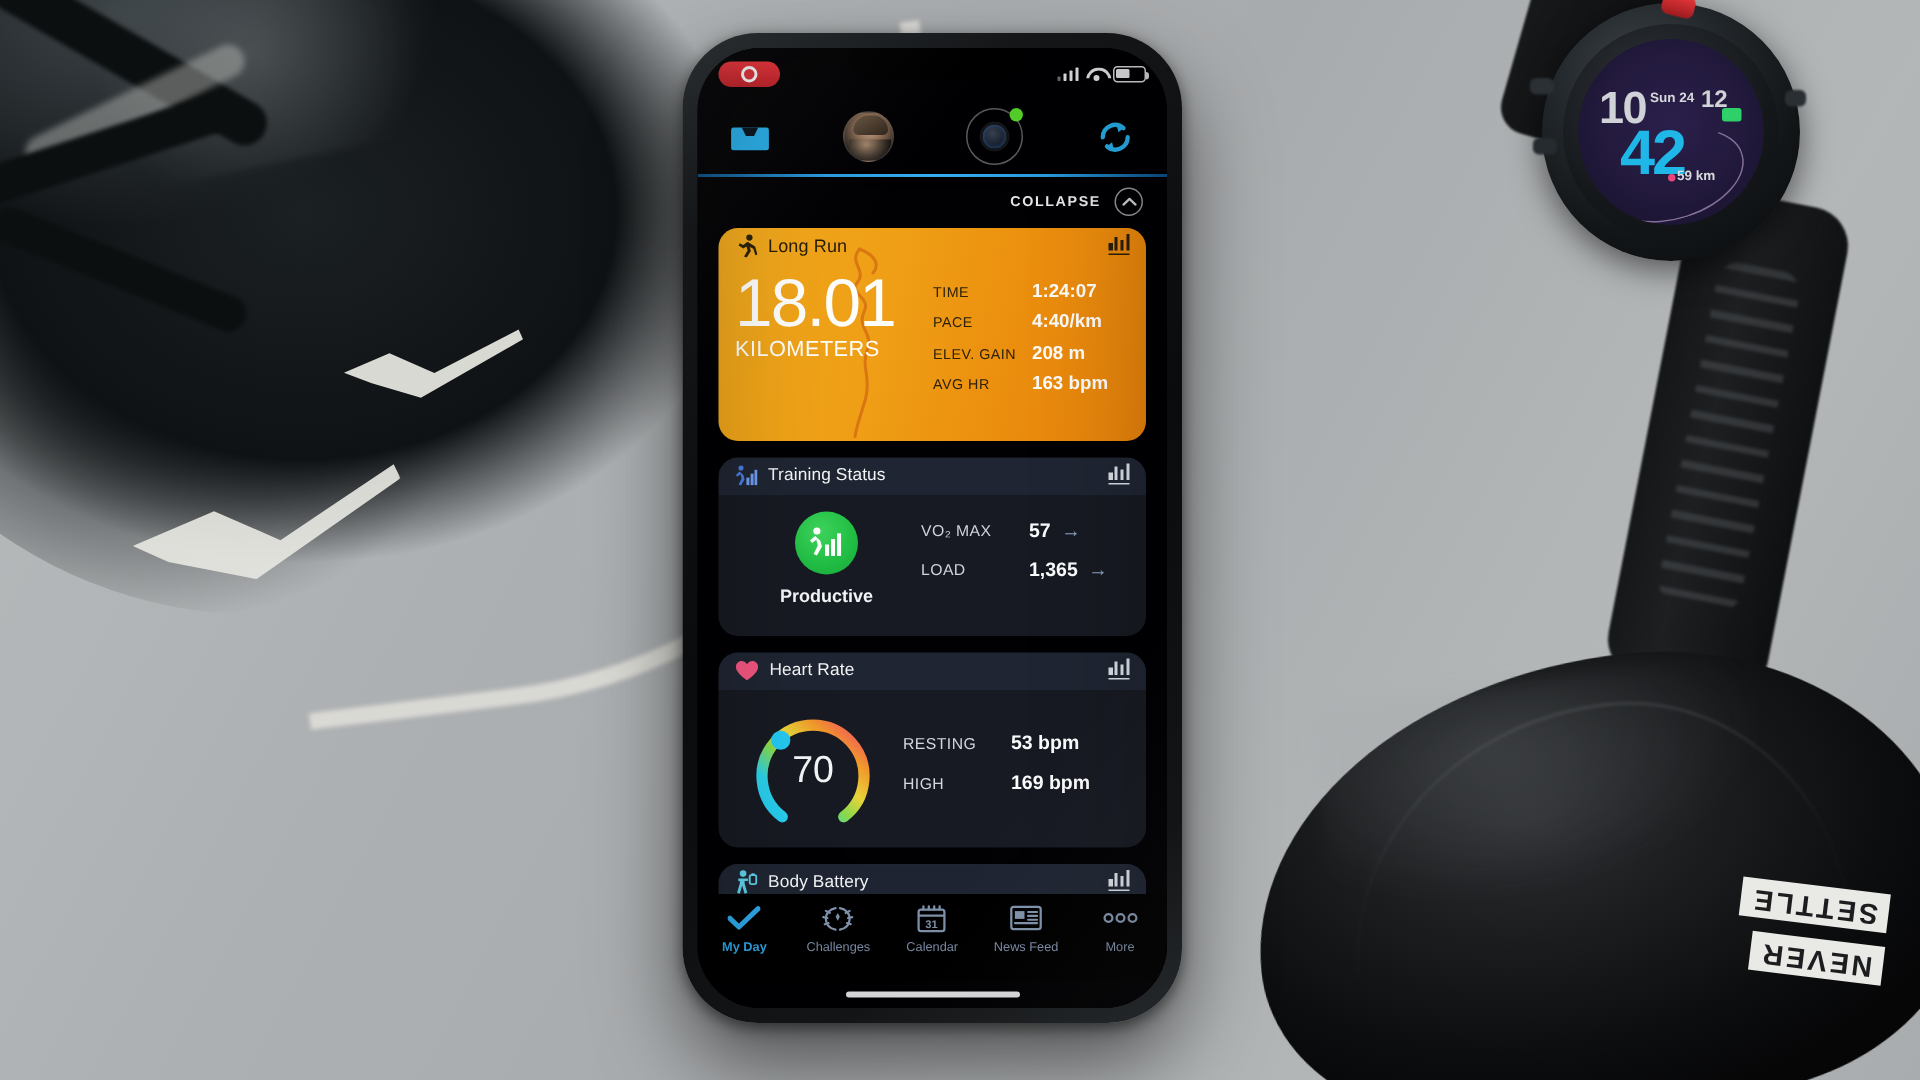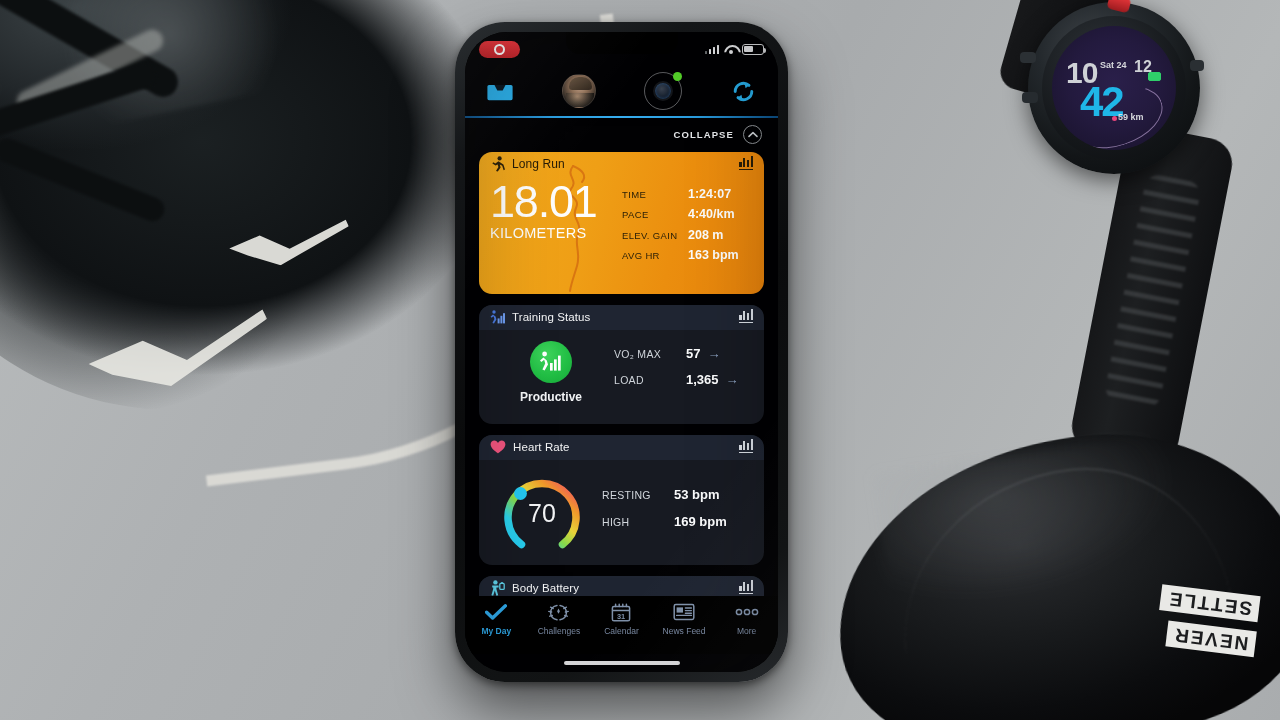--- a/index.html
+++ b/index.html
@@ -385,21 +385,21 @@
   <div class="prop" id="watch-case"></div>
   <div class="prop" id="watch-bezel"></div>
   <div class="prop" id="watch-btn-red"></div>
   <div class="prop" id="watch-btn-l1"></div>
   <div class="prop" id="watch-btn-l2"></div>
   <div class="prop" id="watch-btn-r"></div>
   <div class="prop" id="watch-face">
     <div id="wf-arc"></div>
     <div id="wf-dot"></div>
     <div id="wf-h">10</div>
-    <div id="wf-d">Sat 24</div>
+    <div id="wf-d">Sun 24</div>
     <div id="wf-s">12</div>
     <div id="wf-bat"></div>
     <div id="wf-m">42</div>
     <div id="wf-dist">59 km</div>
   </div>
 
   <div class="prop" id="cap"></div>
   <div class="prop" id="cap-sheen"></div>
   <div class="prop" id="cap-seam"></div>
   <div class="prop" id="cap-label">

